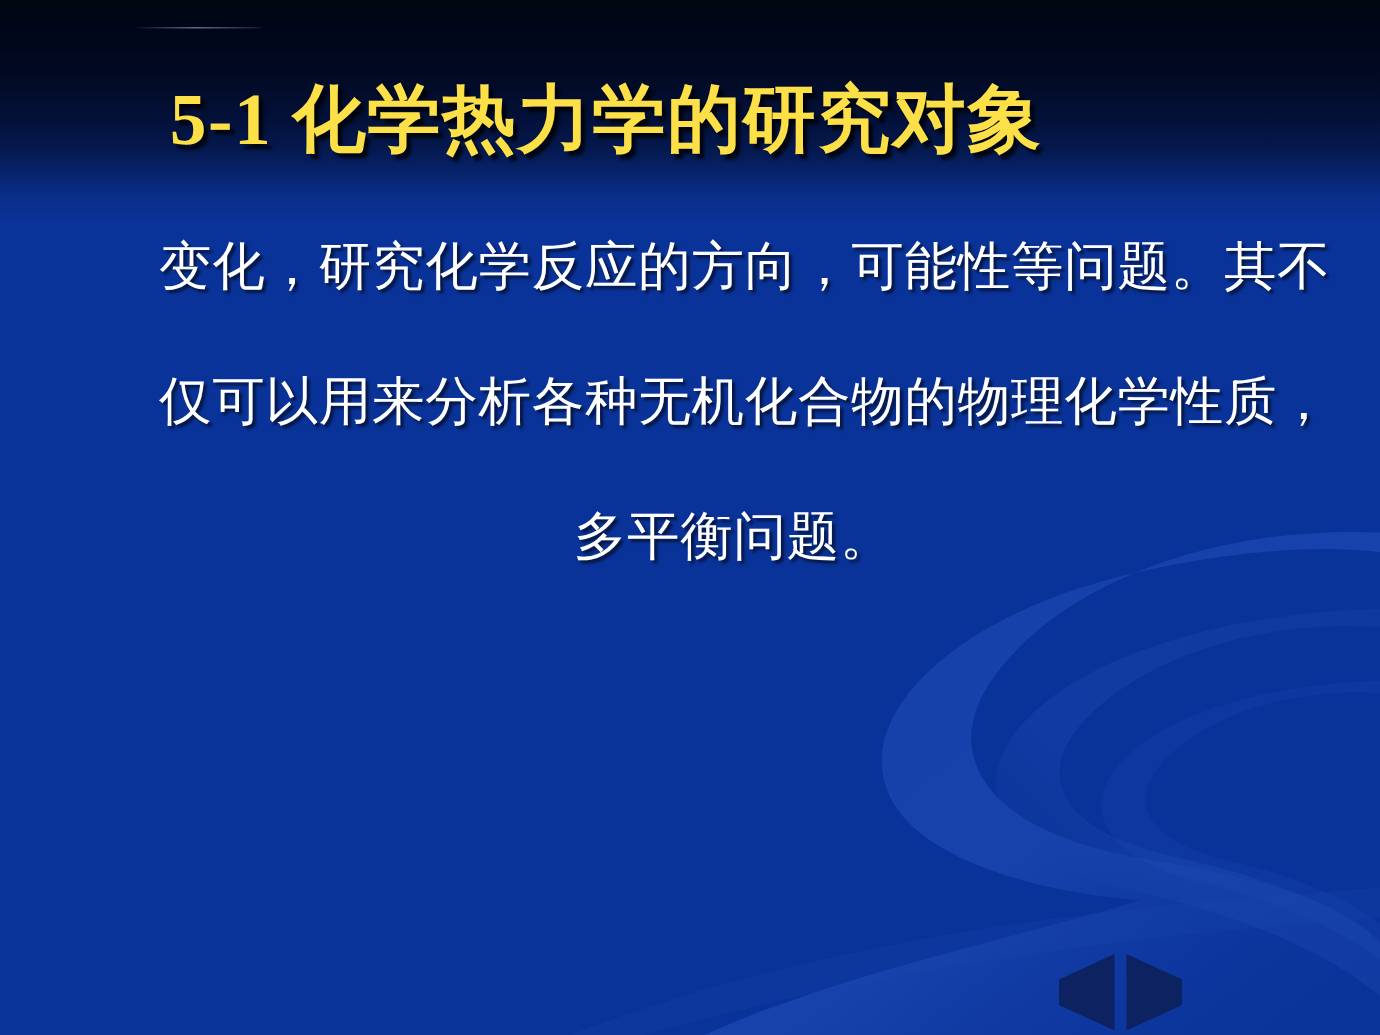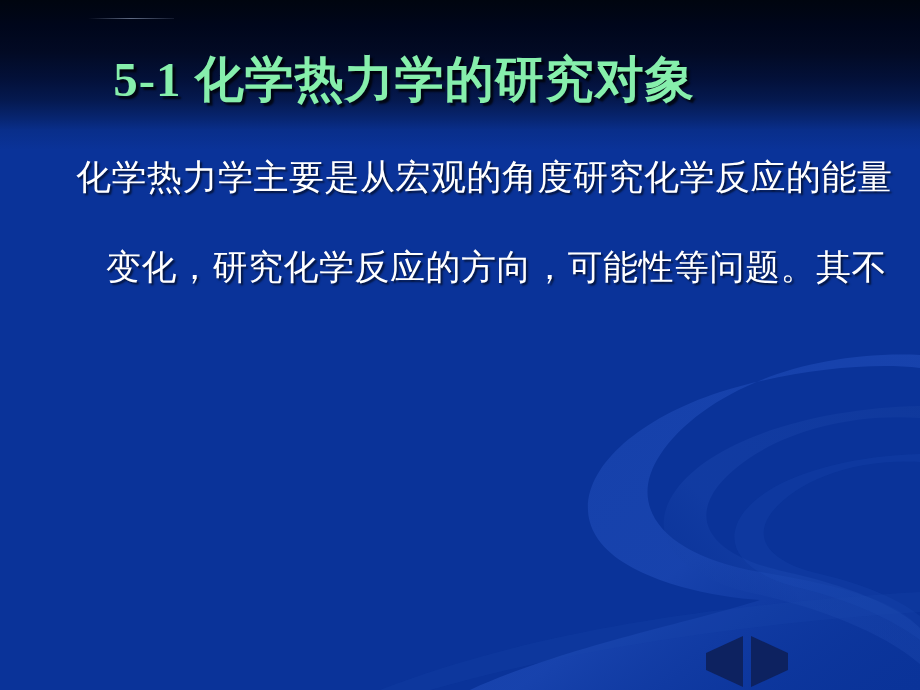--- a/index.html
+++ b/index.html
@@ -47,21 +47,21 @@
     height: 1px;
     background: linear-gradient(to right, rgba(150,165,200,0.00), rgba(175,190,220,0.55), rgba(150,165,200,0.12));
   }
   
   #slide-title {
     position: absolute;
     left: 0;
     top: 16px;
     width: 808px;
     text-align: center;
-    color: #86efac;
+    color: #fde047;
     font-size: 49px;
     font-weight: bold;
     letter-spacing: 1px;
     white-space: nowrap;
     text-shadow: 3px 3px 2px rgba(0,0,0,0.75);
     line-height: 1.25;
   }
   
   #body-block {
     position: absolute;
@@ -125,22 +125,23 @@
     <path d="M920,462 C852,458 796,482 772,512 C752,538 768,562 820,574 C864,584 900,600 920,616 L920,640 C888,616 842,598 800,588 C742,574 720,544 744,512 C772,476 846,456 920,454 Z" fill="#2454c2" opacity="0.16"></path>
 
     <path d="M380,690 C520,636 690,606 920,592 L920,612 C710,626 548,656 430,690 Z" fill="#1c47ae" opacity="0.22"></path>
   </svg>
 
   <div id="title-rule"></div>
 
   <h1 id="slide-title">5-1 化学热力学的研究对象</h1>
 
   <div id="body-block">
-    <div class="body-line first">化学热力学主要是从宏观的角度研究化学反应的能量</div>
     <div class="body-line indent">变化，研究化学反应的方向，可能性等问题。其不</div>
+    <div class="body-line indent">仅可以用来分析各种无机化合物的物理化学性质，</div>
+    <div class="body-line indent">多平衡问题。</div>
   </div>
 
   <div id="nav-arrows">
     <span class="nav-arrow" title="Previous">
       <span class="tri tri-left"></span>
     </span>
     <span class="nav-arrow" title="Next">
       <span class="tri tri-right"></span>
     </span>
   </div>

